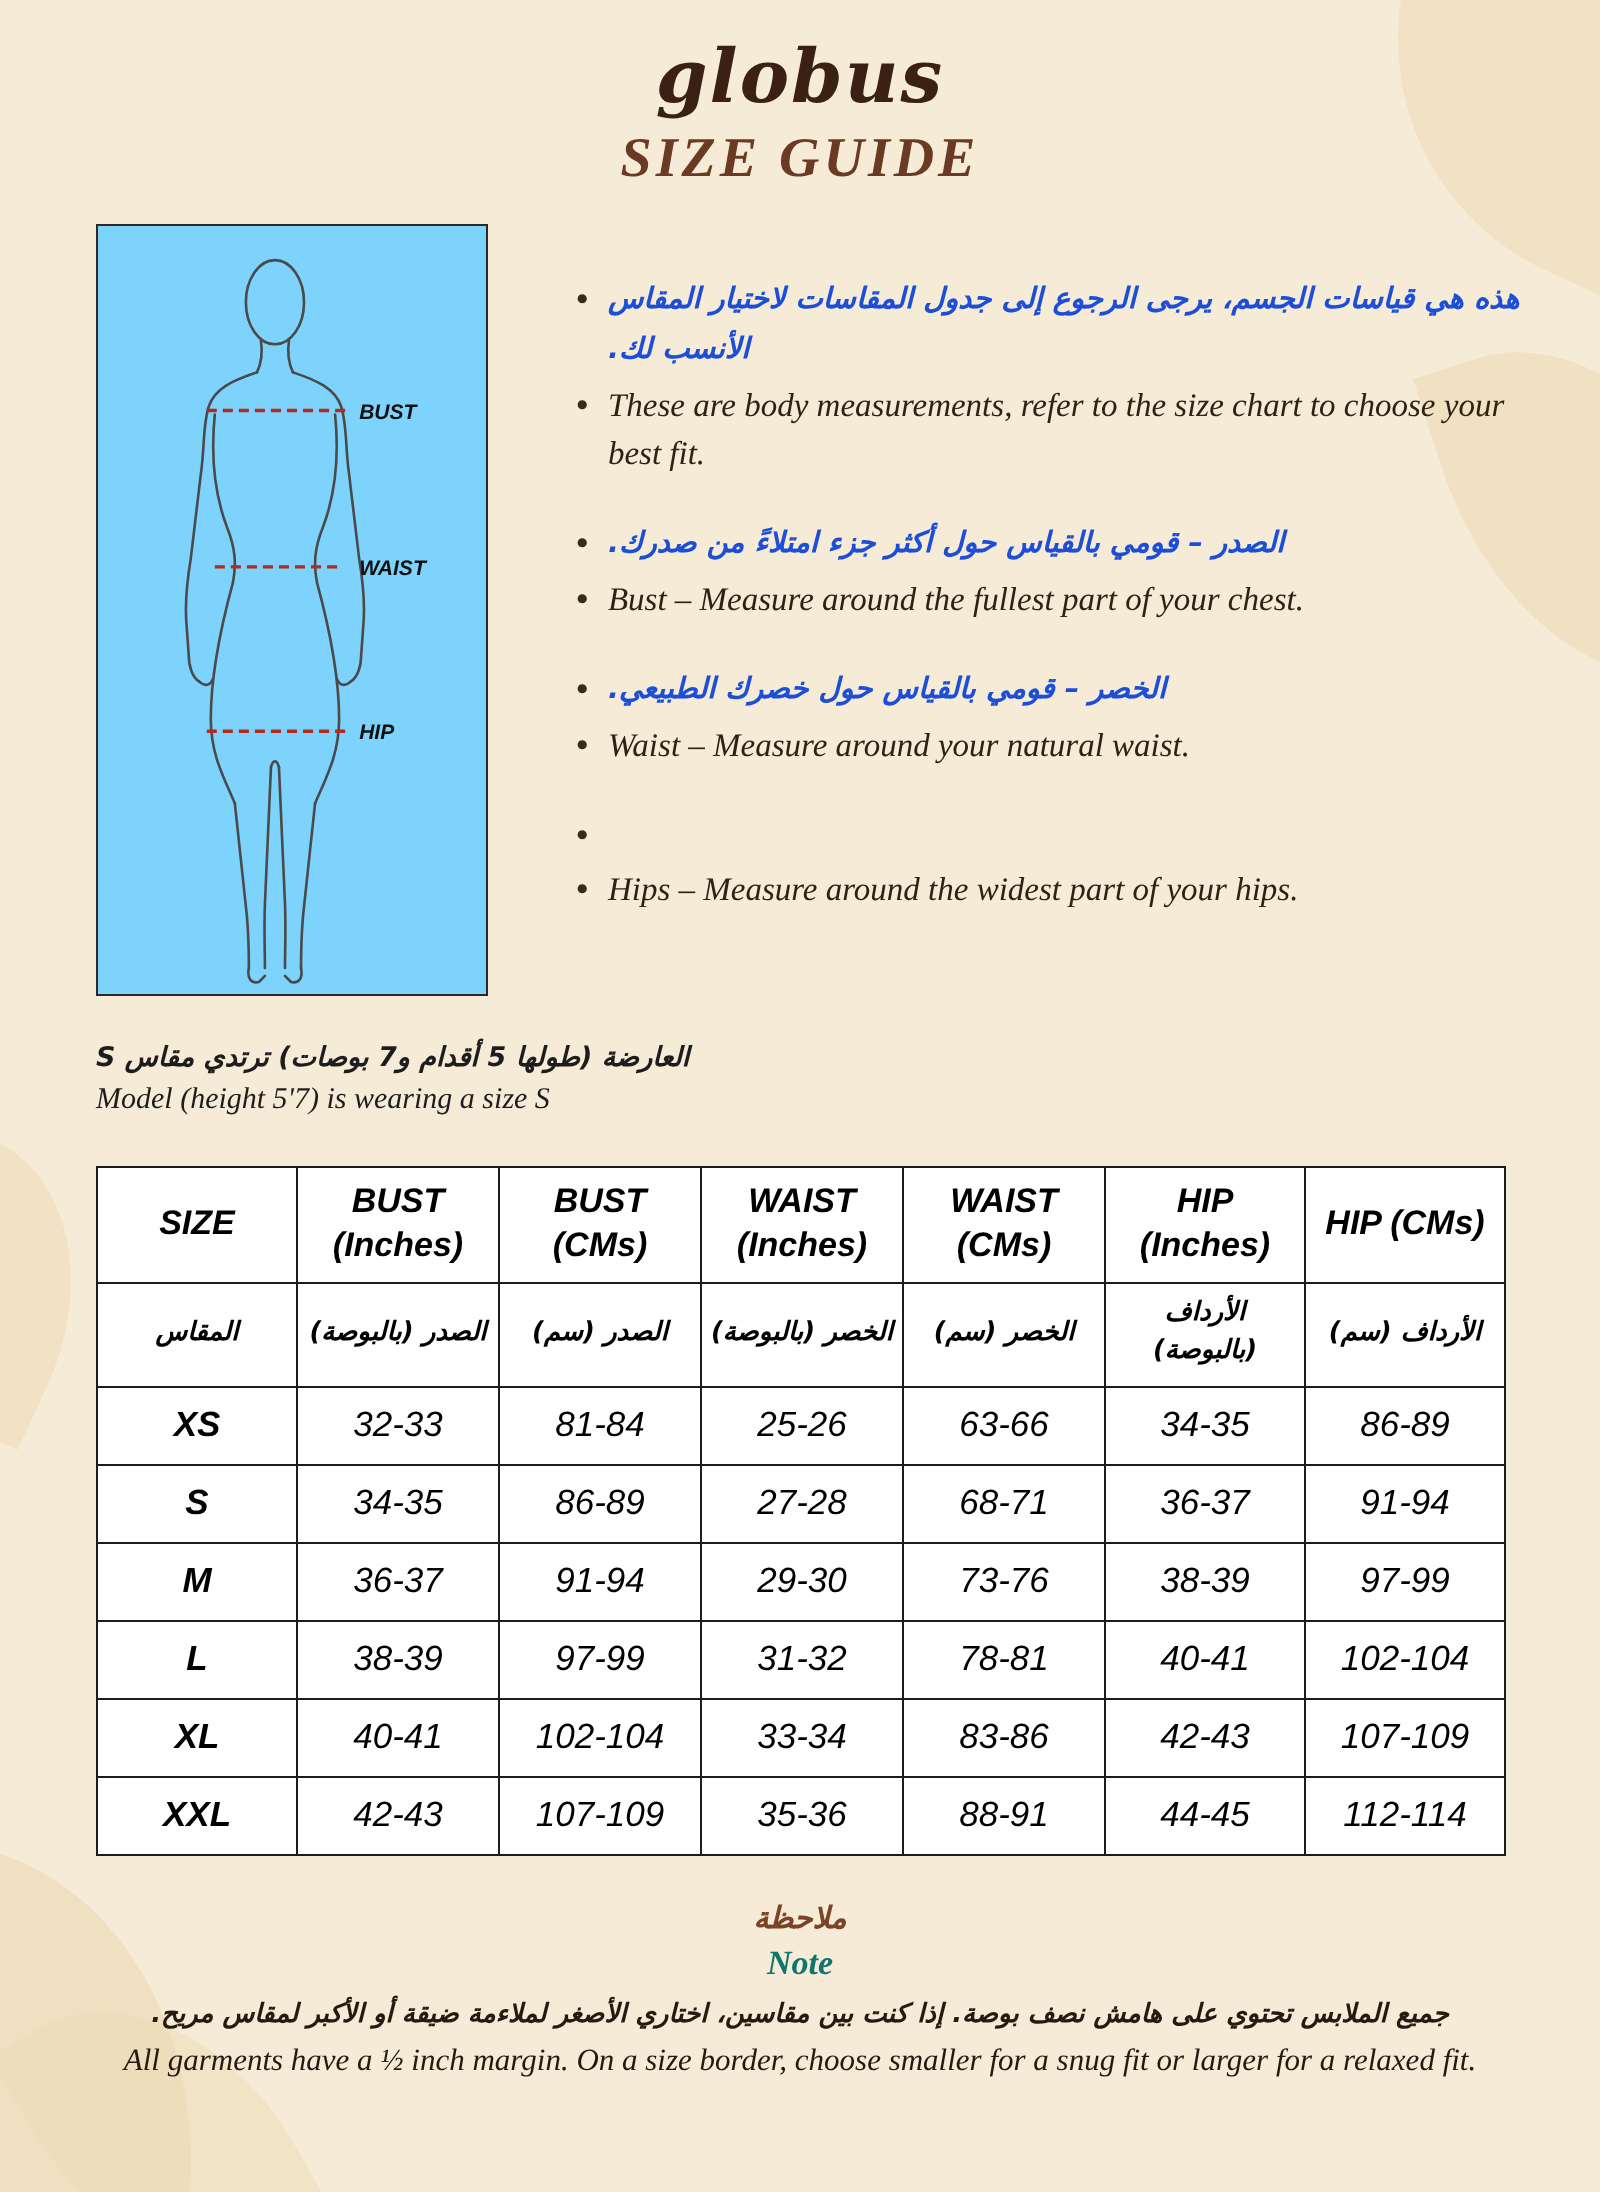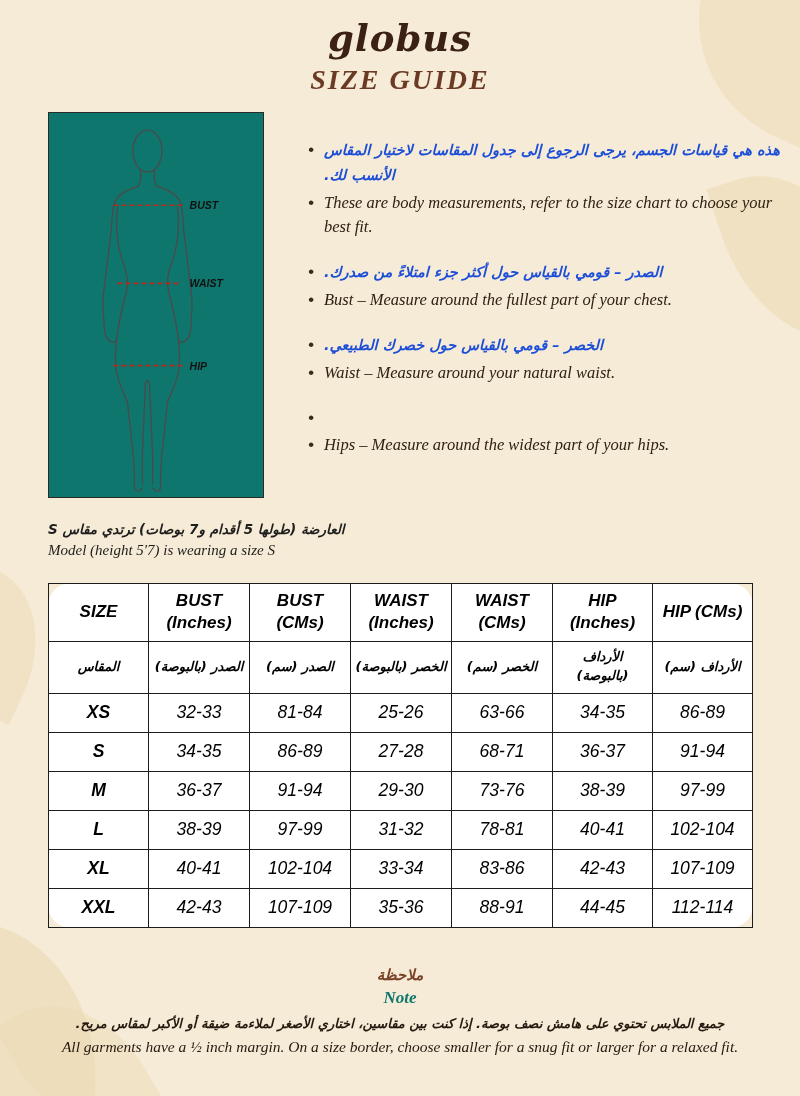--- a/index.html
+++ b/index.html
@@ -34,22 +34,22 @@
     margin-top: 5px;
     font-family: "Liberation Serif", serif;
     font-weight: 700;
     font-size: 28px;
     color: #6b3a24;
     letter-spacing: 2px;
   }
 
   .content { display: flex; margin: 16px 0 0 48px; position: relative; }
   .figure-box {
-    width: 216px; height: 386px;
-    background: #0f766e;
+    width: 196px; height: 386px;
+    background: #7dd3fc;
     border: 1.5px solid #2a2a2a;
     flex: none;
   }
   .figure-box svg { width: 100%; height: 100%; display: block; }
 
   .bullets { margin-left: 44px; padding-top: 26px; width: 478px; }
   .group { margin-bottom: 21px; }
   .bullet-line { display: flex; margin-bottom: 3px; }
   .dot { color: #3a2a1a; font-size: 17px; line-height: 24px; margin-right: 10px; flex: none; }
   .bullet-line.ar .txt {
@@ -82,35 +82,34 @@
     font-size: 15px;
     line-height: 21px;
   }
 
   table.size-table {
     border-collapse: collapse;
     table-layout: fixed;
     width: 704px;
     margin: 22px auto 0 48px;
     background: #ffffff;
-    border-radius: 23px;
   }
   .size-table th, .size-table td {
     border: 1.4px solid #1c1c1c;
     text-align: center;
     vertical-align: middle;
     padding: 2px 3px;
     color: #000;
   }
   .en-head th { height: 58px; font-size: 17px; line-height: 1.3; font-weight: 700; font-family: "Liberation Sans", sans-serif; }
   .ar-head th { height: 52px; font-size: 13px; line-height: 1.45; font-weight: 700; font-family: "DejaVu Sans", sans-serif; }
   .size-table tbody td { height: 39px; font-size: 17.5px; }
   .size-table tbody td.size-cell { font-weight: 700; }
 
-  footer.note { margin-top: 36px; text-align: center; position: relative; }
+  footer.note { margin-top: 20px; text-align: center; position: relative; }
   .note-title-ar {
     font-family: "DejaVu Sans", sans-serif;
     font-weight: 700; font-size: 15px; color: #7a4428; line-height: 22px;
   }
   .note-title-en {
     font-family: "Liberation Serif", serif;
     font-weight: 700; font-size: 17px; color: #0f766e; line-height: 24px;
   }
   .note-ar {
     font-family: "DejaVu Sans", sans-serif;

